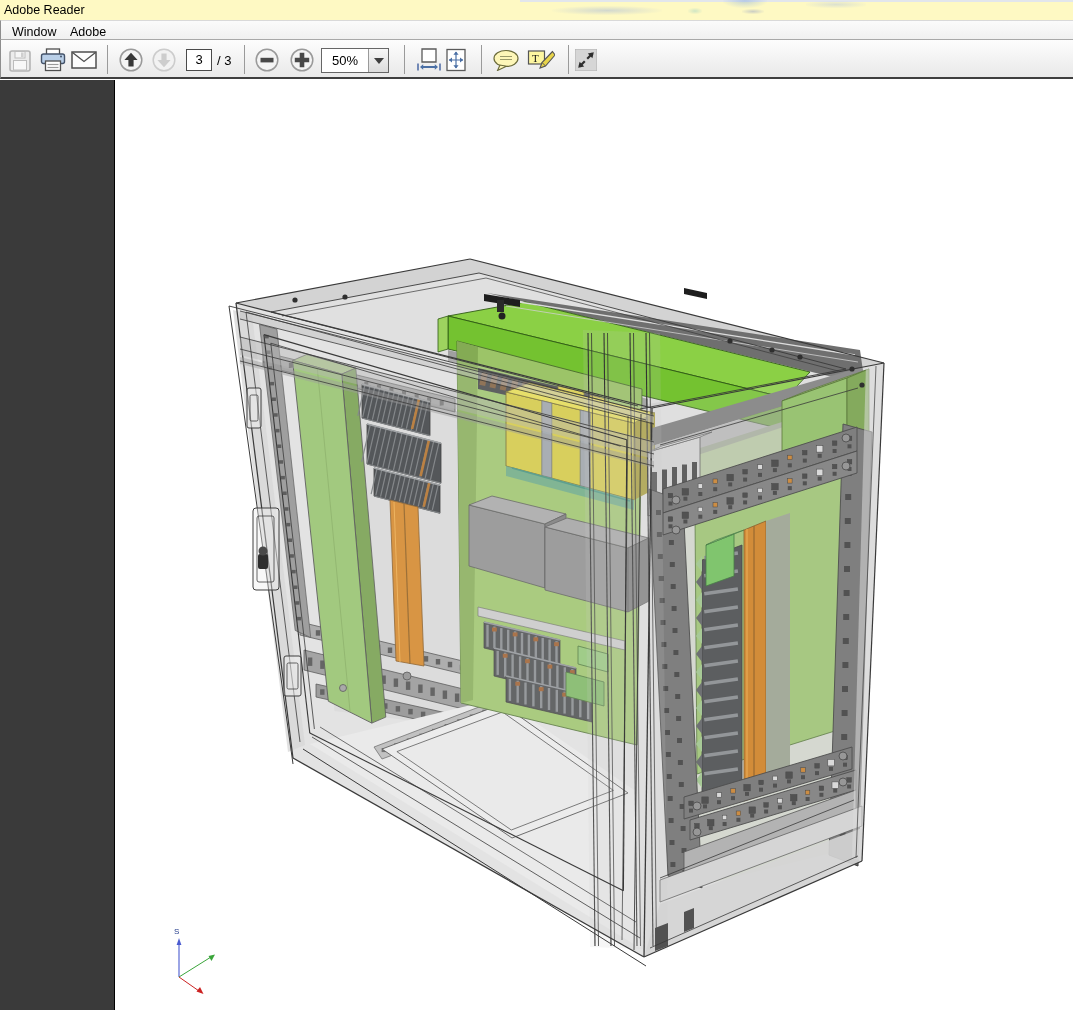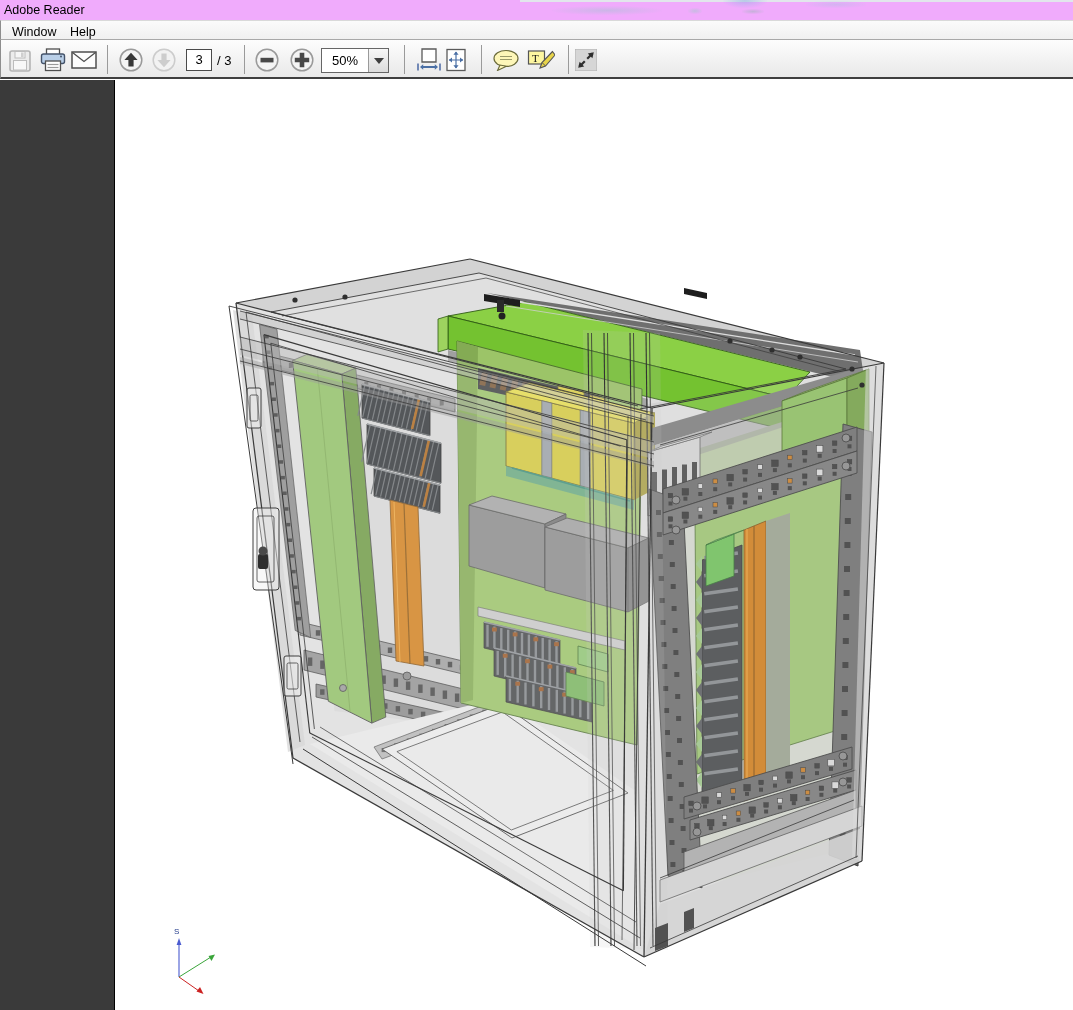--- a/index.html
+++ b/index.html
@@ -1,31 +1,31 @@
 <!DOCTYPE html>
 <html><head><meta charset="utf-8">
 <style>
  html,body{margin:0;padding:0;}
  body{width:1073px;height:1010px;position:relative;overflow:hidden;background:#ffffff;
       font-family:"Liberation Sans",sans-serif;}
 </style></head>
 <body>
 
-<div style="position:absolute;left:0;top:0;width:1073px;height:20px;background:#f0abfc;">
+<div style="position:absolute;left:0;top:0;width:1073px;height:20px;background:#fef9c3;">
   <div style="position:absolute;left:4px;top:3px;font-size:12.5px;color:#000;">Adobe Reader</div>
   <div style="position:absolute;left:520px;top:0;width:553px;height:2px;background:#e2e6ec;"></div>
   <div style="position:absolute;left:723px;top:0;width:44px;height:8px;background:radial-gradient(ellipse at 50% 10%, rgba(140,175,225,.5), rgba(160,195,238,0) 75%);"></div>
   <div style="position:absolute;left:552px;top:6px;width:110px;height:9px;background:radial-gradient(ellipse, rgba(175,190,215,.55), rgba(200,210,230,0) 75%);"></div>
   <div style="position:absolute;left:688px;top:8px;width:14px;height:6px;background:radial-gradient(ellipse, rgba(150,205,195,.45), rgba(160,210,200,0) 80%);"></div>
   <div style="position:absolute;left:742px;top:9px;width:22px;height:5px;background:radial-gradient(ellipse, rgba(170,178,195,.6), rgba(190,196,210,0) 80%);"></div>
   <div style="position:absolute;left:806px;top:1px;width:60px;height:7px;background:radial-gradient(ellipse, rgba(170,190,225,.4), rgba(190,205,235,0) 80%);"></div>
 </div>
 <div style="position:absolute;left:0;top:20px;width:1073px;height:19px;background:linear-gradient(#fbfbfb,#f0f0f0);border-left:1px solid #8e8e8e;border-top:1px solid #d9d9d9;box-sizing:border-box;text-decoration:underline;">
   <span style="position:absolute;left:11px;top:4px;font-size:12.5px;color:#000;">Window</span>
-  <span style="position:absolute;left:69px;top:4px;font-size:12.5px;color:#000;">Help</span>
+  <span style="position:absolute;left:69px;top:4px;font-size:12.5px;color:#000;">Adobe</span>
 </div>
 <div style="position:absolute;left:0;top:39px;width:1073px;height:40px;background:linear-gradient(#fdfdfd,#e9e9e9);border-left:1px solid #8e8e8e;border-top:1px solid #a8a8a8;border-bottom:2px solid #3f3f3f;box-sizing:border-box;">
 <svg width="22" height="22" viewBox="0 0 22 22" style="position:absolute;left:8px;top:10px;">
       <rect x="1" y="1" width="20" height="20" rx="2" fill="#ececec" stroke="#b4b4b4" stroke-width="1.6"></rect>
       <rect x="6" y="1.5" width="10" height="6.5" fill="#f6f6f6" stroke="#bcbcbc" stroke-width="1"></rect>
       <rect x="12" y="2.5" width="2.6" height="4.5" fill="#cfcfcf"></rect>
       <rect x="4.5" y="10.5" width="13" height="9.5" fill="#f8f8f8" stroke="#bcbcbc" stroke-width="1"></rect>
     </svg>
 <svg width="26" height="24" viewBox="0 0 26 24" style="position:absolute;left:39px;top:8px;">
       <rect x="6.5" y="1" width="13" height="6" fill="#fff" stroke="#4f4f4f" stroke-width="1.3"></rect>

